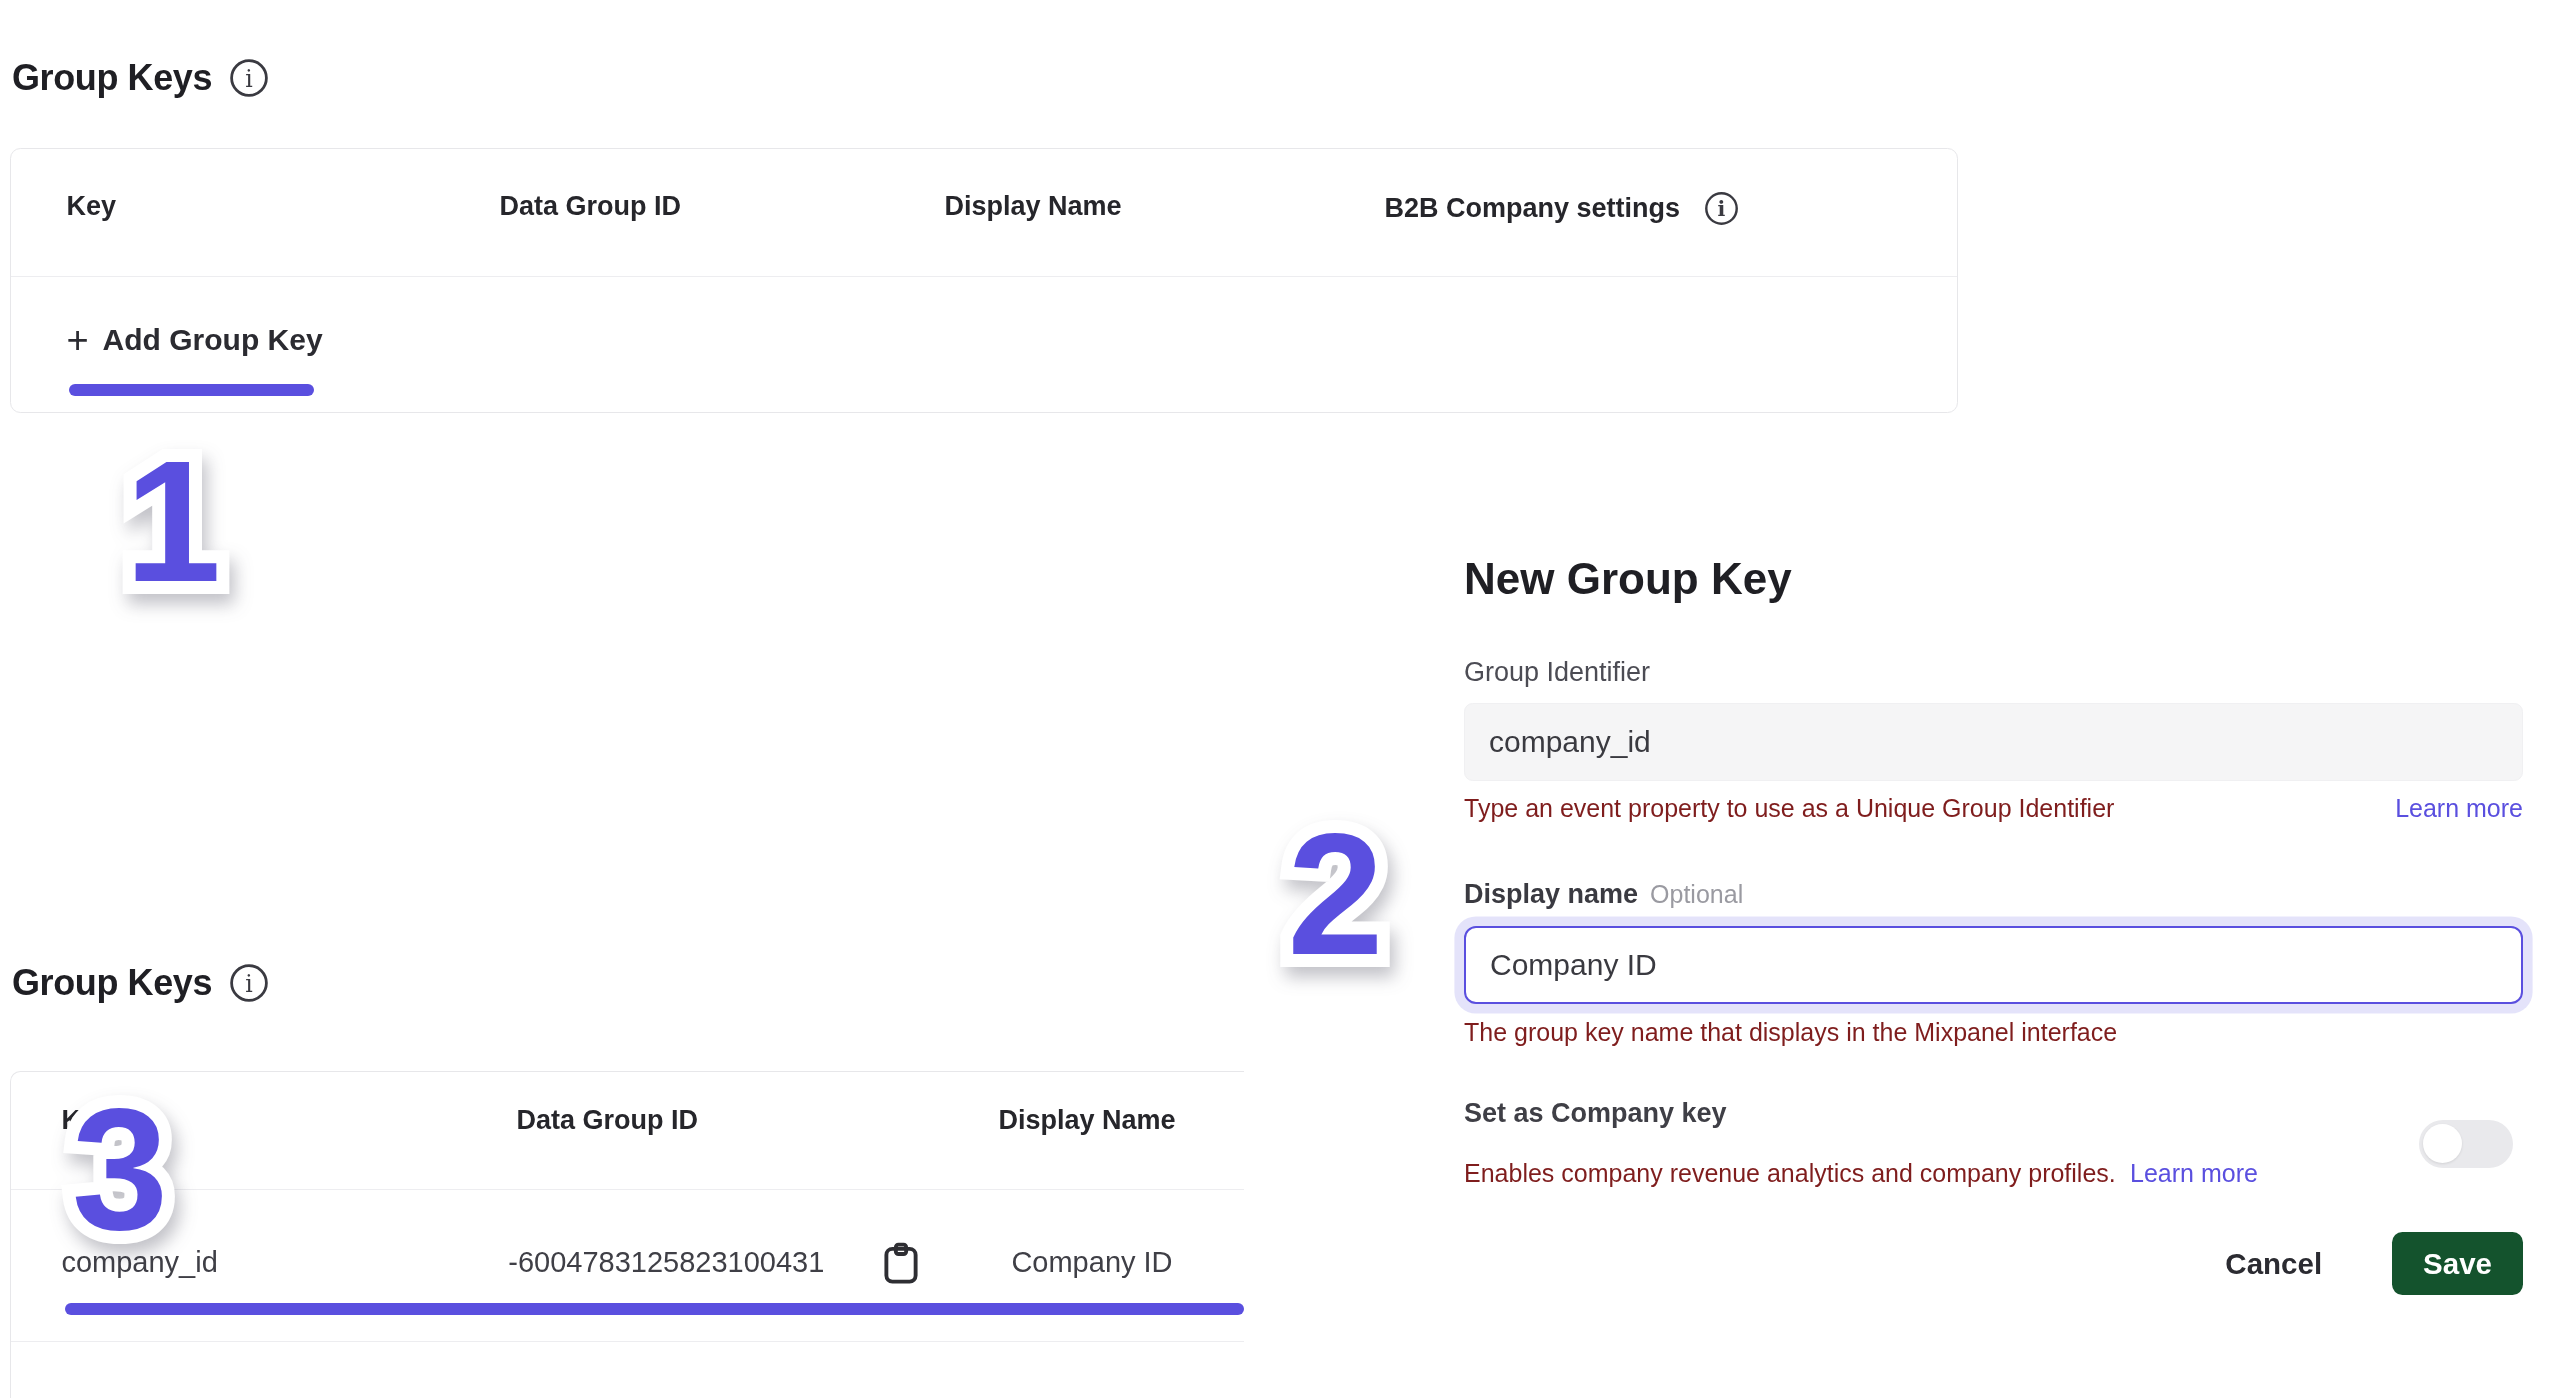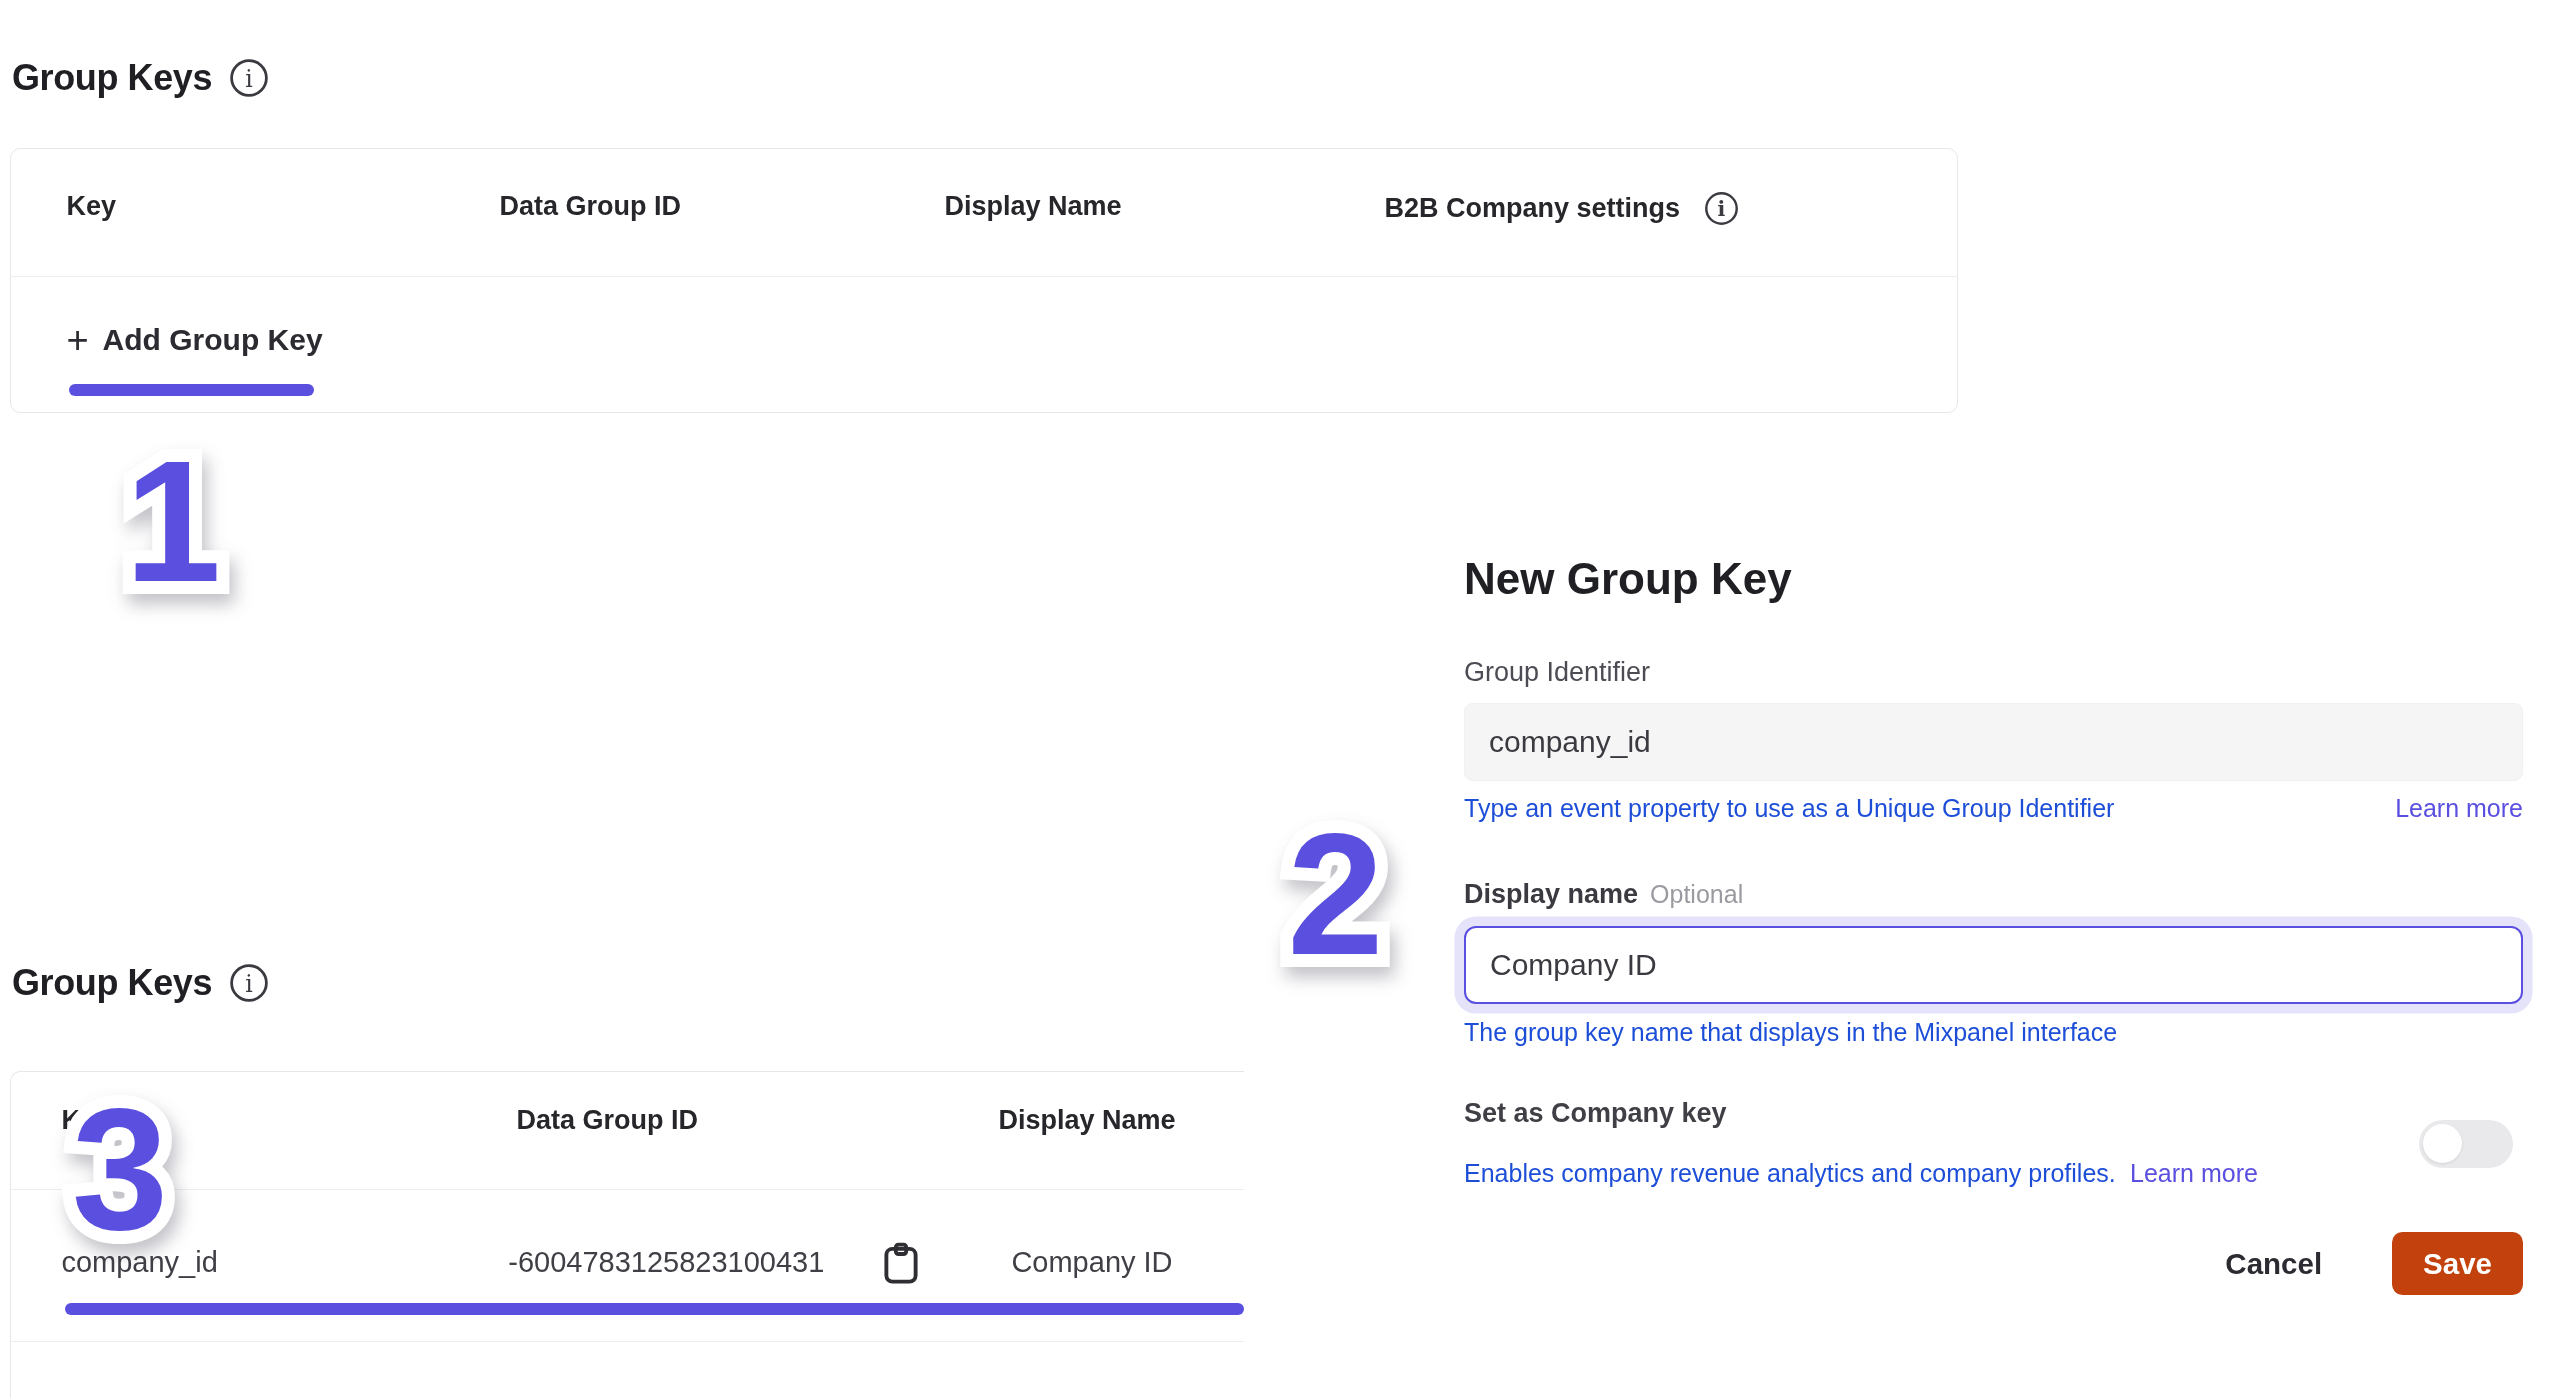--- a/index.html
+++ b/index.html
@@ -33,33 +33,33 @@
   
   .form-title { font-size:44px; font-weight:700; color:#1f1f24; }
   .field-label { font-size:27px; font-weight:500; color:#4c4c54; }
   .field-label.bold { font-weight:700; color:#3a3a41; }
   .optional { font-size:25px; font-weight:400; color:#9a9aa1; margin-left:12px; }
   .input { position:absolute; width:1059px; height:78px; border-radius:8.7px; font-size:30px;
            color:#3a3a40; display:flex; align-items:center; padding-left:24px; }
   .input.plain { background:#f5f5f6; border:0.9px solid #f0f0f2; }
   .input.focused { background:#ffffff; border:2.6px solid #5a4fdf; border-radius:12px;
                    box-shadow:0 0 0 9.6px rgba(90,79,223,0.16); }
-  .helper { font-size:25px; color:#1d4ed8; white-space:nowrap; }
+  .helper { font-size:25px; color:#7f1d1d; white-space:nowrap; }
   .link { font-size:25px; color:#5a4fdf; font-weight:500; text-decoration:none; cursor:pointer; white-space:nowrap; }
   .helper-row { position:absolute; width:1059px; display:flex; justify-content:space-between; align-items:center; }
 
   
   .toggle { position:absolute; width:94px; height:48px; background:#e9e9ec; border-radius:24px; cursor:pointer; }
   .toggle .knob { position:absolute; left:4.3px; top:4.3px; width:39px; height:39px; background:#ffffff;
                   border-radius:50%; box-shadow:0 0.9px 2.6px rgba(0,0,0,0.10); }
 
   
   .btn-row { position:absolute; display:flex; align-items:center; gap:70px; }
   .cancel-btn { font-size:29.5px; font-weight:600; color:#2b2b31; cursor:pointer; }
-  .save-btn { background:#c2410c; color:#ffffff; font-size:29.5px; font-weight:600;
+  .save-btn { background:#14532d; color:#ffffff; font-size:29.5px; font-weight:600;
               border:none; border-radius:10.4px; height:63px; padding:0 31px; cursor:pointer; }
 
   
   .info-svg circle { fill:none; stroke:#3a3a41; stroke-width:3.2; }
   .info-svg text { font-family:"DejaVu Serif", serif; font-size:27px; fill:#3a3a41; }
   .copy-svg { cursor:pointer; }
   .copy-svg rect, .copy-svg path { fill:none; stroke:#2e2e33; stroke-width:4.5; }
 </style>
 </head>
 <body>

